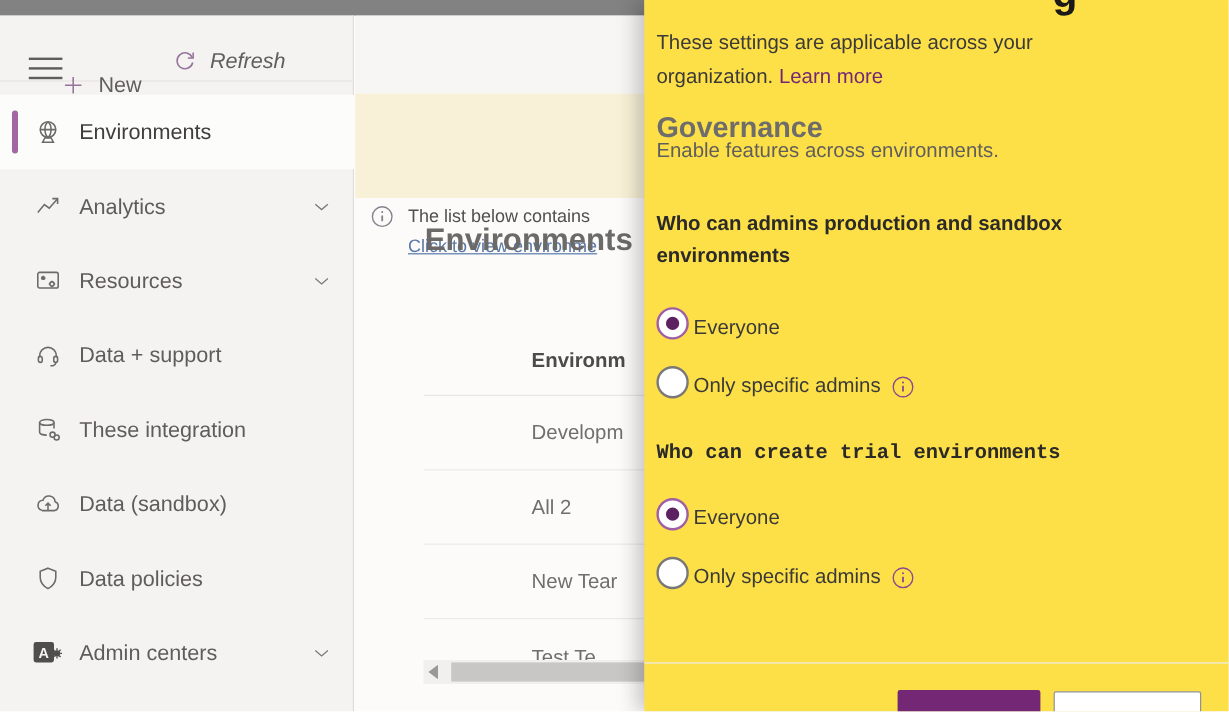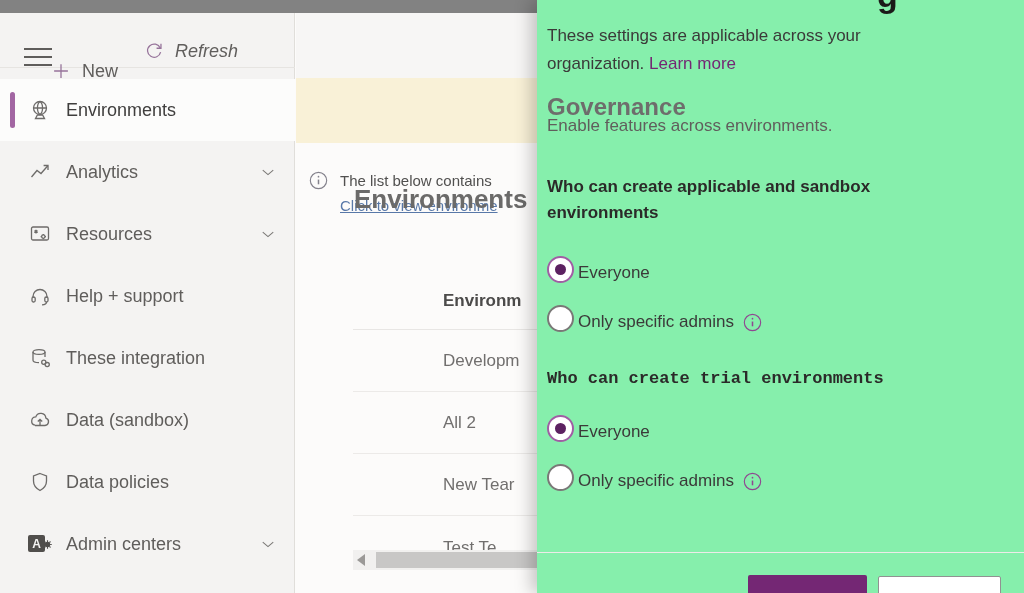--- a/index.html
+++ b/index.html
@@ -35,41 +35,41 @@
   .admin-glyph .gear { position:absolute; right:-2px; top:6px; }
 
   
   .main-toolbar { position:absolute; left:296px; top:13px; width:241px; height:65px; background:#f7f6f5; }
   .cmd-btn { position:absolute; top:36px; height:30px; display:flex; align-items:center; gap:10px;
              background:none; border:none; cursor:pointer; font-size:18px; color:#605e5c; font-family:inherit; white-space:nowrap; }
   .cmd-new { left:50px;margin-top:20px; }
   .cmd-refresh { left:143px;font-style:italic; }
   .cmd-btn .ic { color:#96739a; }
 
-  .banner { position:absolute; left:296px; top:78px; width:340px; height:65px; background:var(--banner-bg,#f9f1d7); }
+  .banner { position:absolute; left:296px; top:78px; width:340px; height:87px; background:var(--banner-bg,#f9f1d7); }
   .banner .binfo { position:absolute; left:13px; top:93px; color:#84828c; }
   .banner .btxt { position:absolute; left:44px; top:90px; font-size:15px; color:#51504f; line-height:25px; white-space:nowrap; }
   .banner a { color:var(--link-blue,#5878a8); text-decoration:underline; cursor:pointer; }
 
   .page-title { position:absolute; left:354px; top:184px; font-size:26px; font-weight:bold; color:#6b6a69; white-space:nowrap; }
 
   .env-table { position:absolute; left:353px; top:272px; width:400px; }
   .t-header { height:58px; display:flex; align-items:center; padding-left:90px; border-bottom:1px solid #e8e6e4;
               font-size:17px; font-weight:bold; color:#4c4b4a; white-space:nowrap; cursor:pointer; }
   .t-row { height:62px; display:flex; align-items:center; padding-left:90px; border-bottom:1px solid #eceae8;
            font-size:17px; color:#716f6e; white-space:nowrap; cursor:pointer; }
   .t-row.last { border-bottom:none; height:64px; }
 
   .hscroll { position:absolute; left:353px; top:550px; width:184px; height:20px; background:#f1f0ef; }
   .hscroll .arrow { position:absolute; left:4px; top:4px; width:0; height:0;
                     border-top:6px solid transparent; border-bottom:6px solid transparent; border-right:8px solid #9b9997; cursor:pointer; }
   .hscroll .thumb { position:absolute; left:23px; top:2px; width:161px; height:16px; background:#c8c7c6; cursor:grab; }
 
   
-  .panel { position:absolute; left:537px; top:0; width:487px; height:593px; background:#86efac;
+  .panel { position:absolute; left:537px; top:0; width:487px; height:593px; background:#fde047;
            box-shadow:-6px 0 16px rgba(0,0,0,0.22); }
   .panel-title-clip { position:absolute; left:0; top:0; width:487px; height:18px; overflow:hidden; }
   .panel-title-clip .gglyph { position:absolute; left:340px; top:-24px; font-size:34px; font-weight:bold; color:#1b1a19; }
 
   .p-desc { position:absolute; left:10px; top:22px; width:396px; font-size:17px; line-height:28px; color:var(--panel-text,#3b3a39); }
   .p-desc a { color:var(--accent,#742774); text-decoration:none; cursor:pointer; }
   .p-section { position:absolute; left:10px; top:93px; font-size:24px; color:#6e6d6c; font-weight:bold; }
   .p-sub { position:absolute; left:10px; top:116px; font-size:17px; color:#605e5c; }
   .p-q { position:absolute; left:10px; width:400px; font-size:17px; font-weight:bold; color:#2b2a29; line-height:26px; }
   .q1 { top:174px; } .q2 { top:366px;font-family:Liberation Mono, monospace; }
@@ -151,21 +151,21 @@
 
       <div class="nav-item">
         <span class="nav-icon">
           <svg width="24" height="24" viewBox="0 0 24 24" fill="none" stroke="currentColor" stroke-width="1.3">
             <path d="M5 14 v-1.5 a7 7 0 0 1 14 0 V14"></path>
             <rect x="4" y="13" width="3.2" height="5" rx="1.5"></rect>
             <rect x="16.8" y="13" width="3.2" height="5" rx="1.5"></rect>
             <path d="M18.5 18 c0 2 -2.2 2.8 -4.5 2.8"></path>
           </svg>
         </span>
-        <span class="nav-label">Help + support</span>
+        <span class="nav-label">Data + support</span>
       </div>
 
       <div class="nav-item">
         <span class="nav-icon">
           <svg width="24" height="24" viewBox="0 0 24 24" fill="none" stroke="currentColor" stroke-width="1.3">
             <ellipse cx="11" cy="6" rx="6" ry="2.4"></ellipse>
             <path d="M5 6 v8.2 c0 1.3 2.6 2.4 6 2.4 M17 6 v5"></path>
             <circle cx="15.8" cy="16.2" r="2.1"></circle>
             <circle cx="19.2" cy="18.6" r="2.1"></circle>
           </svg>
@@ -272,21 +272,21 @@
     </div>
 
     <p class="p-desc">
       <span>These settings are applicable across your organization.</span>
       <a>Learn more</a>
     </p>
 
     <h2 class="p-section">Governance</h2>
     <p class="p-sub">Enable features across environments.</p>
 
-    <h3 class="p-q q1">Who can create applicable and sandbox environments</h3>
+    <h3 class="p-q q1">Who can admins production and sandbox environments</h3>
 
     <div class="radio-row rr1">
       <span class="radio selected"></span>
       <span class="radio-label">Everyone</span>
     </div>
 
     <div class="radio-row rr2">
       <span class="radio"></span>
       <span class="radio-label">Only specific admins</span>
       <span class="info-badge">

